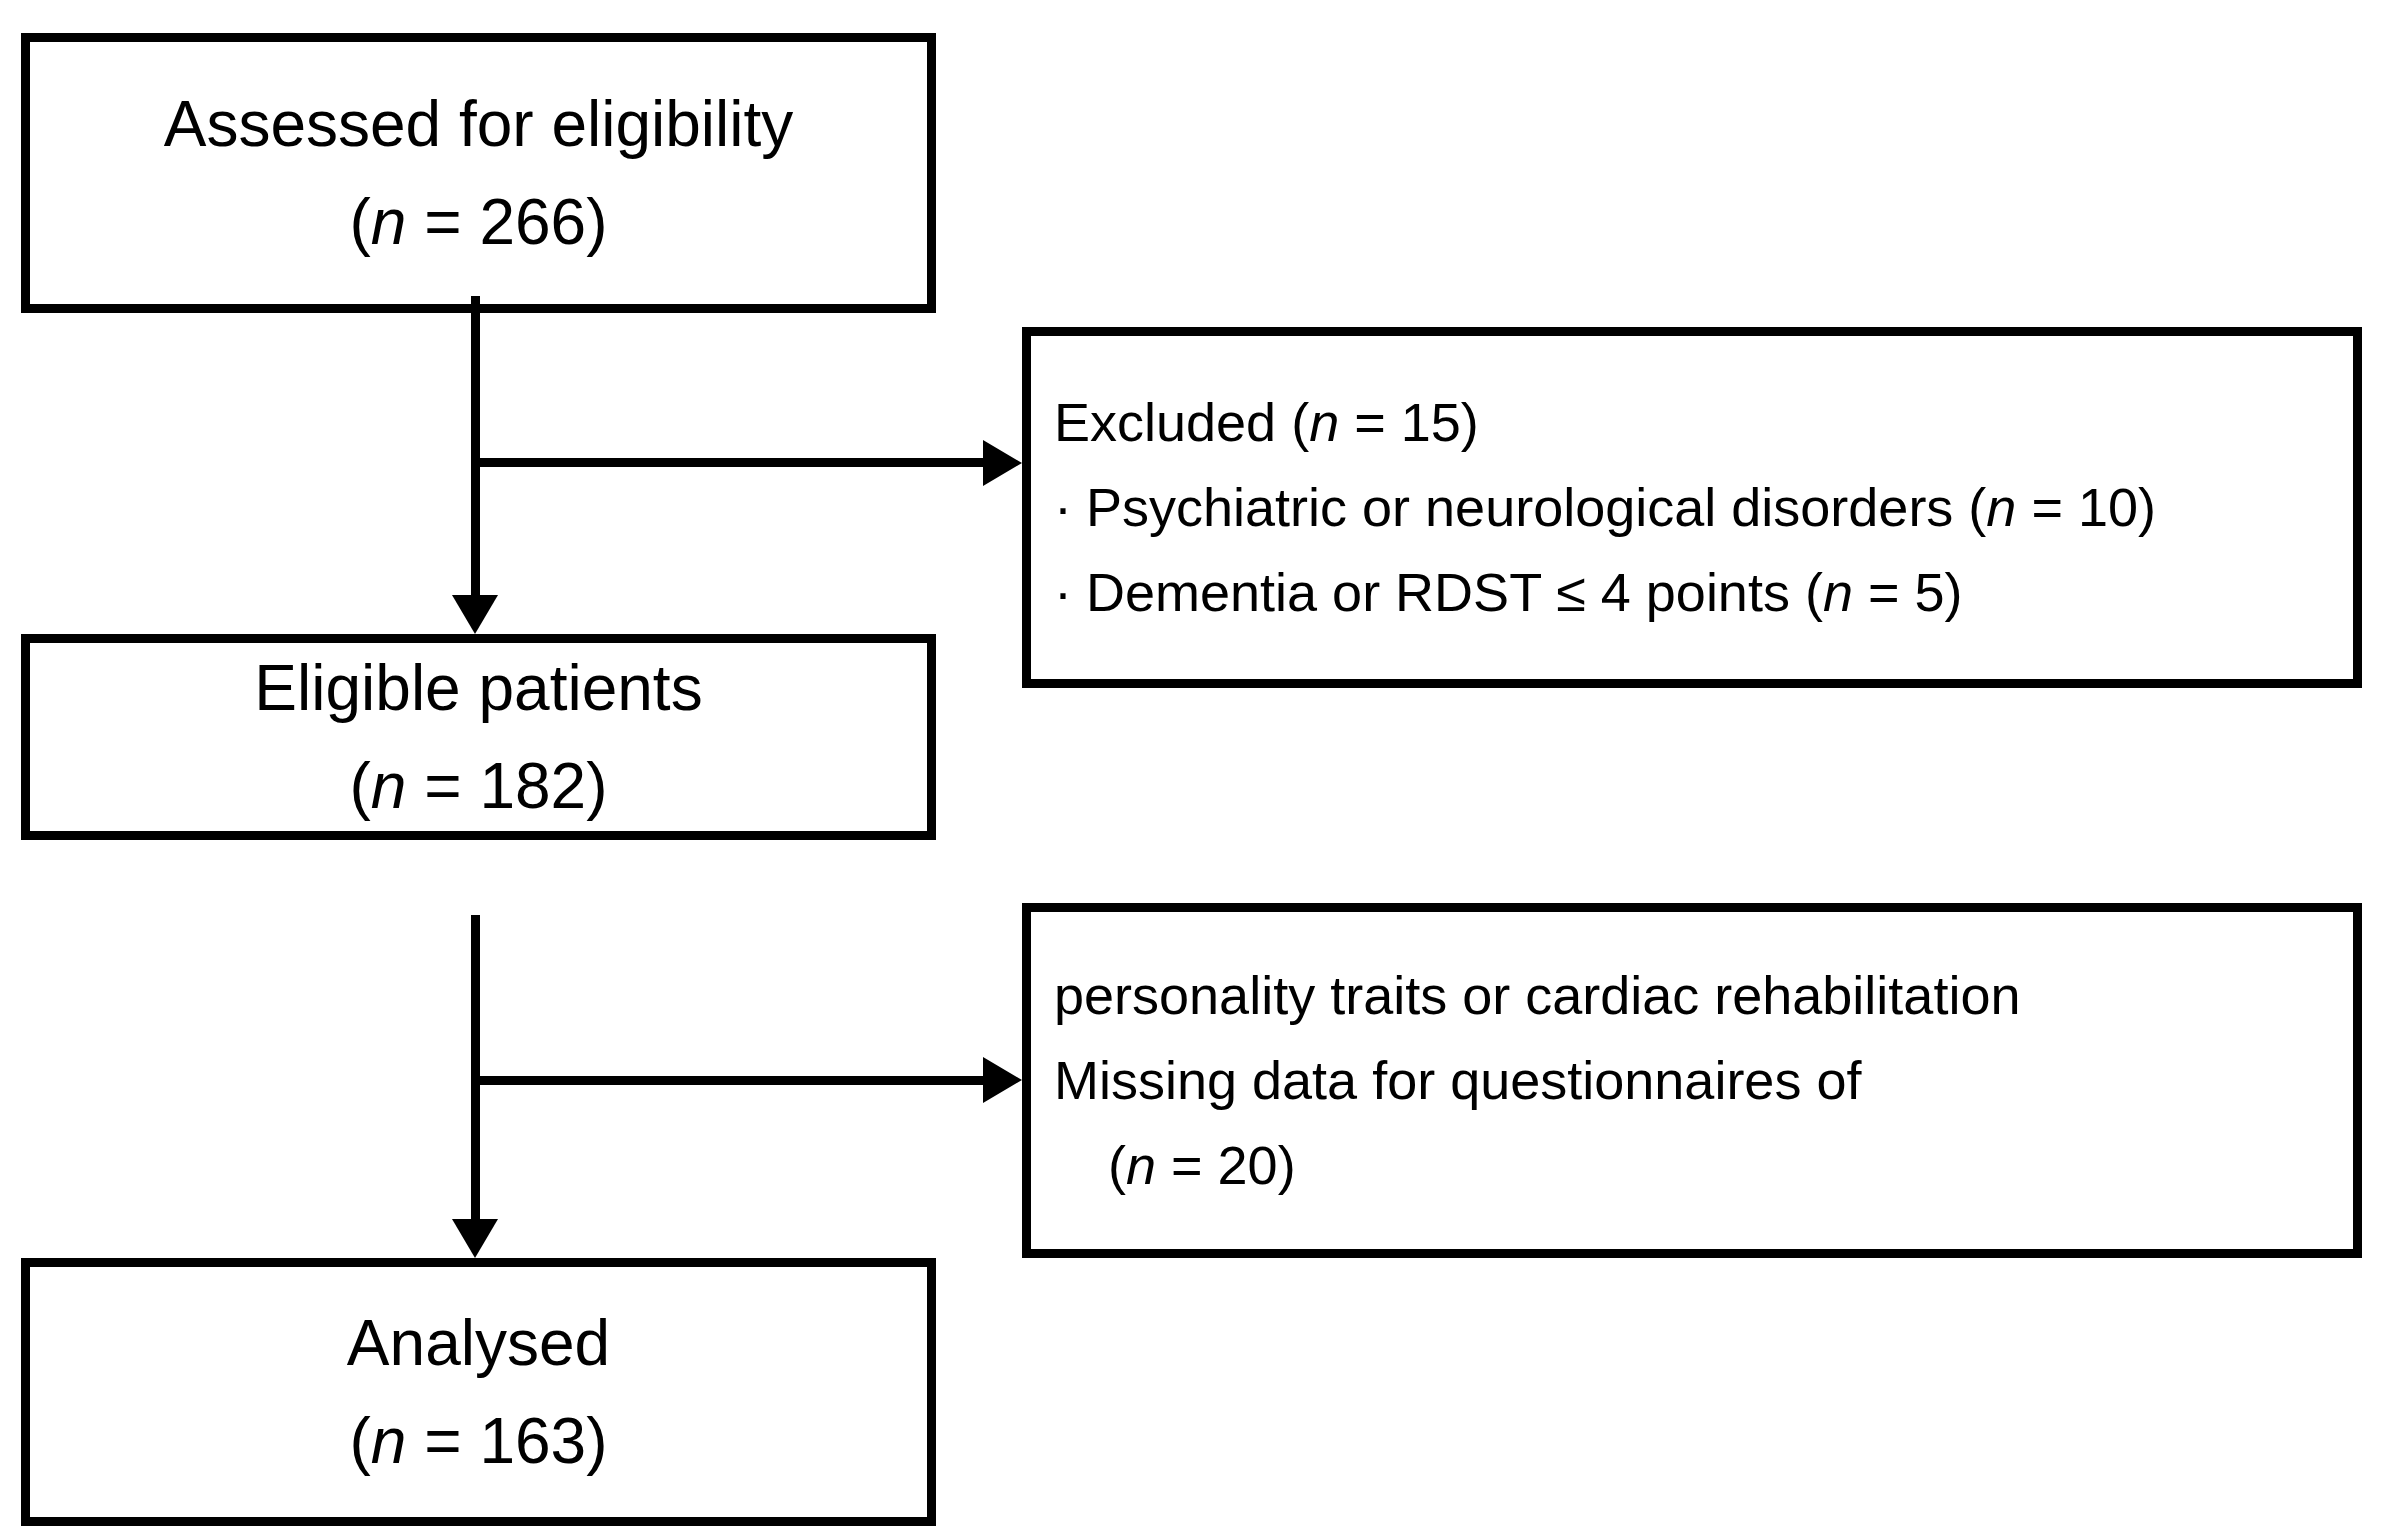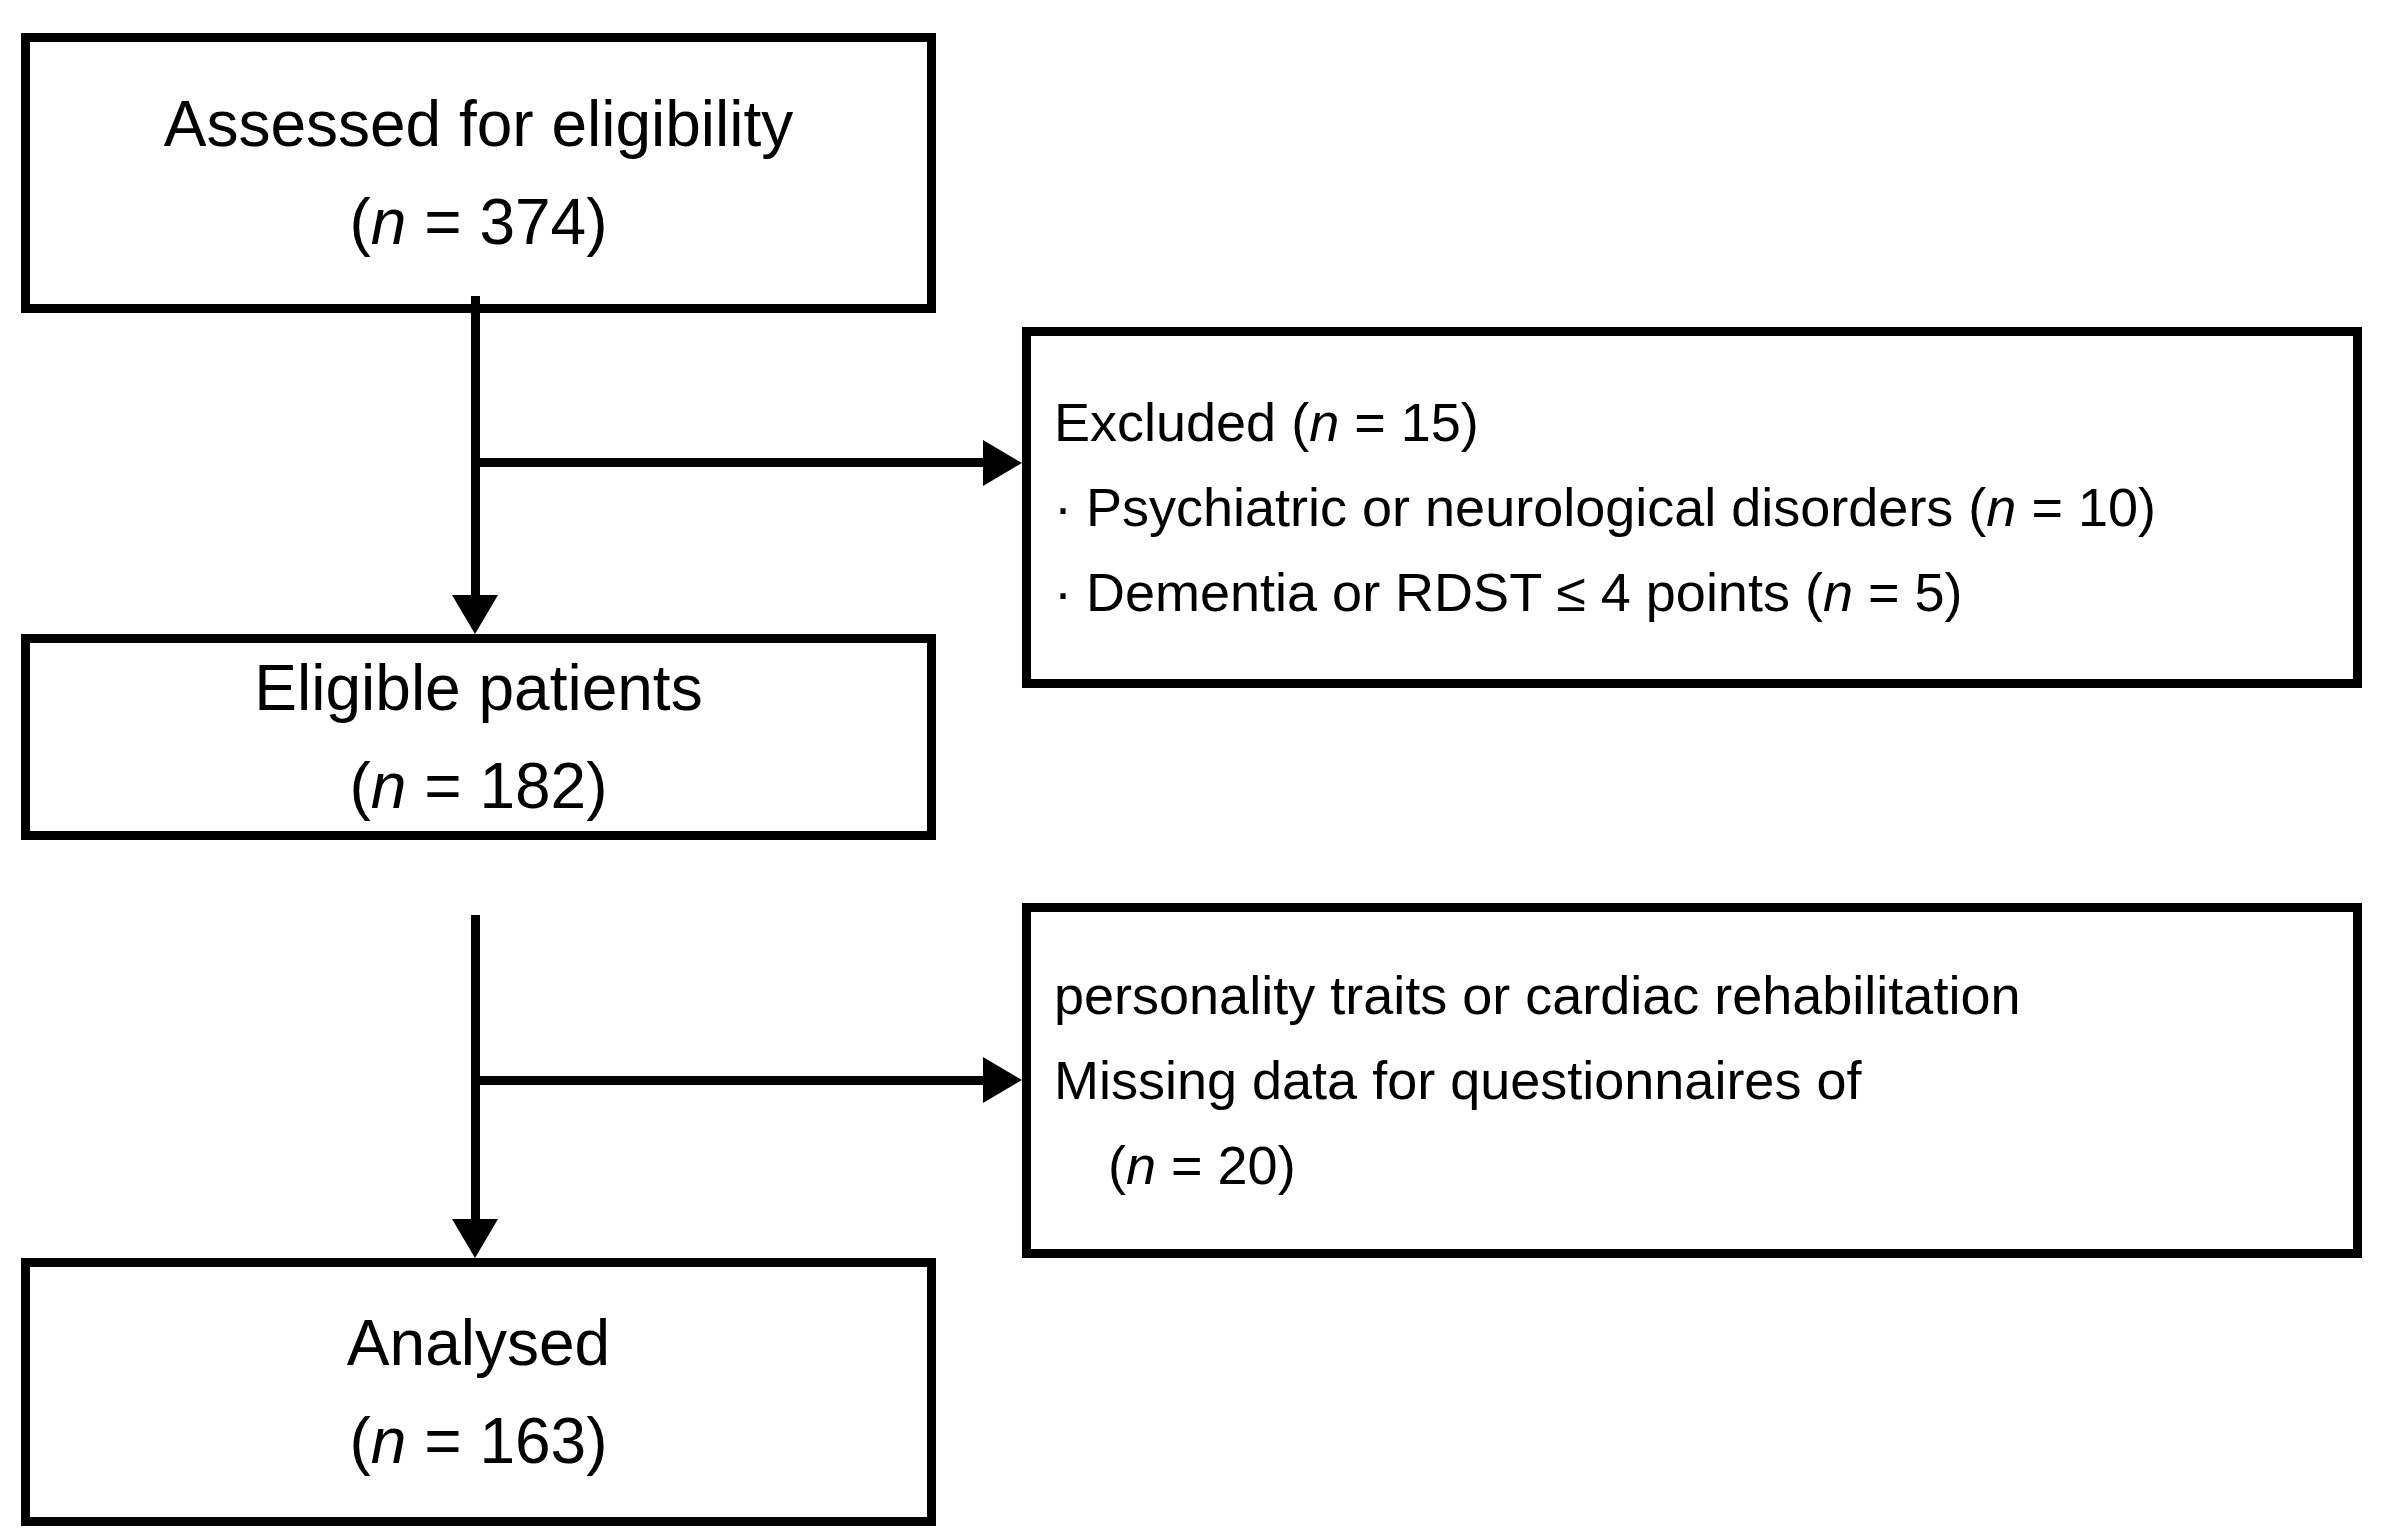--- a/index.html
+++ b/index.html
@@ -72,21 +72,21 @@
 </head>
 <body>
 
 <div class="canvas">
 
   <div class="box stage" id="box-assessed">
     <div class="line">
       <span>Assessed for eligibility</span>
     </div>
     <div class="line">
-      <span>(</span><span class="nvar">n</span><span> = 374)</span>
+      <span>(</span><span class="nvar">n</span><span> = 266)</span>
     </div>
   </div>
 
   <div class="conn" id="v1"></div>
   <div class="head head-down" id="head-eligible"></div>
 
   <div class="conn" id="h1"></div>
   <div class="head head-right" id="head-excluded"></div>
 
   <div class="box reason" id="box-excluded">

